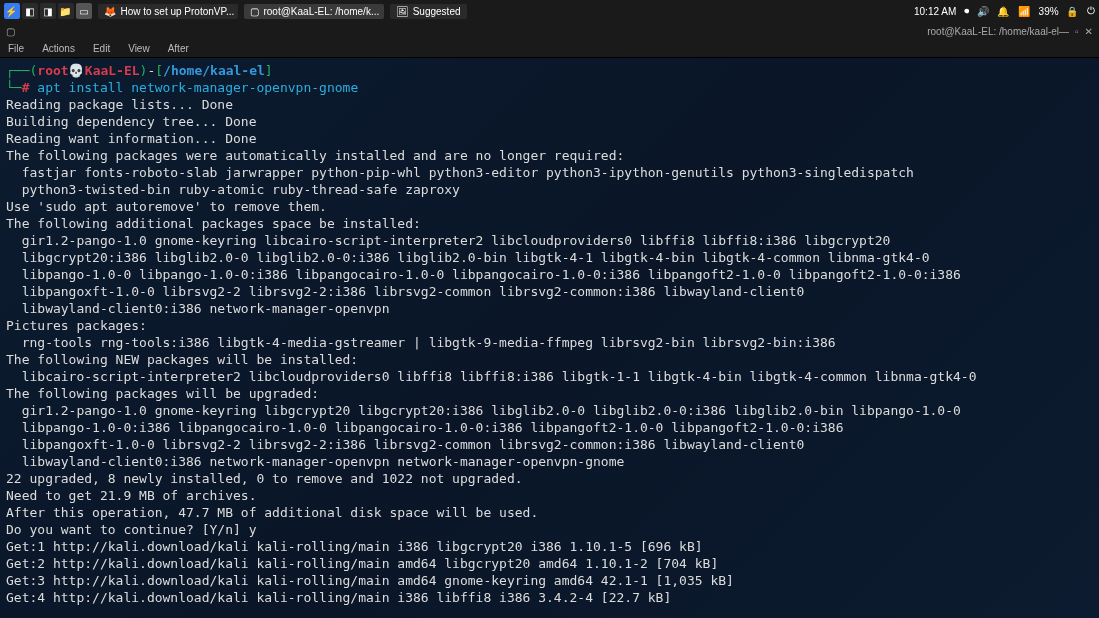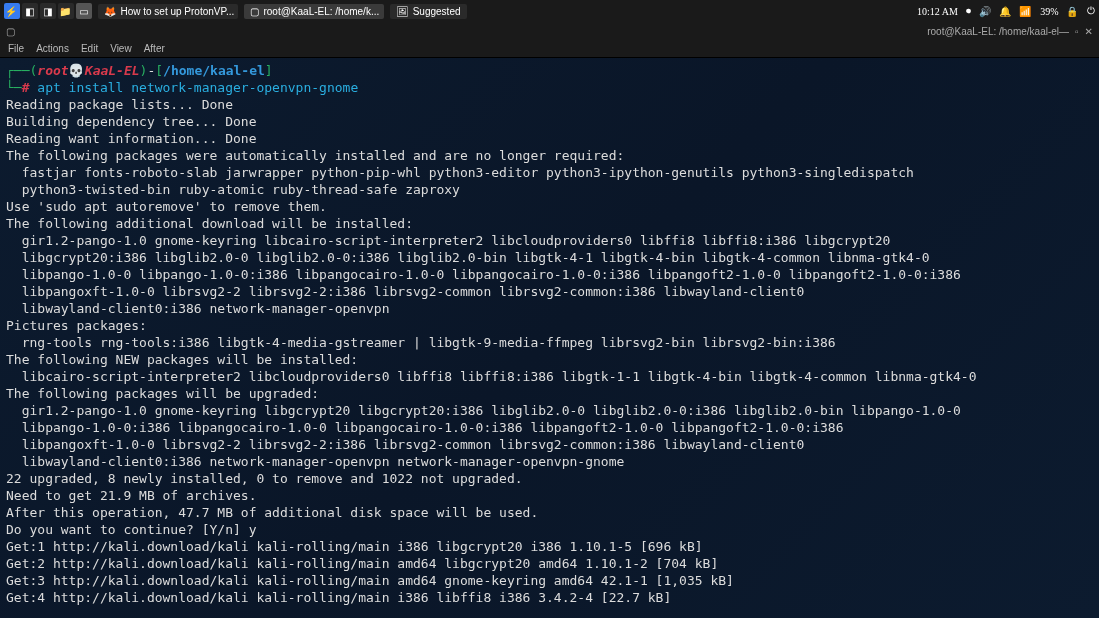--- a/index.html
+++ b/index.html
@@ -19,21 +19,21 @@
   color: #fff;
   font-family: sans-serif;
   font-size: 10px;
   padding: 0 4px;
 }
 .taskbar-left { display: flex; align-items: center; gap: 2px; }
 .tb-icon { width: 16px; height: 16px; background: #2a2a2a; border-radius: 2px; display:flex;align-items:center;justify-content:center;font-size:10px; }
 .tb-icon.blue { background: #367bf0; }
 .tb-app { display:flex; align-items:center; gap:4px; padding: 2px 6px; background: #2a2a2a; border-radius: 2px; margin-left: 4px; max-width: 140px; overflow:hidden; white-space:nowrap; }
 .tb-app.active { background: #3a3a3a; }
-.taskbar-right { margin-left:auto; display:flex; align-items:center; gap:8px;font-family:Liberation Serif, serif; }
+.taskbar-right { margin-left:auto; display:flex; align-items:center; gap:8px; }
 .term-window {
   position: absolute;
   top: 22px; left: 0; right: 0; bottom: 0;
   background: #0a1628;
   display: flex;
   flex-direction: column;
 }
 .term-titlebar {
   height: 18px;
   background: #1a1a1a;
@@ -46,35 +46,35 @@
 .term-titlebar .spacer { flex:1; text-align:right; }
 .term-controls { display:flex; gap:6px; padding-right:6px; font-size:10px; }
 .term-menubar {
   height: 18px;
   background: #1a1a1a;
   color: #bbb;
   font-family: sans-serif;
   font-size: 10px;
   display: flex;
   align-items: center;
-  gap: 12px;
+  gap: 18px;
   padding-left: 8px;
   border-bottom: 1px solid #000;
 }
 .term-body {
   flex: 1;
   padding: 4px 6px;
   background: linear-gradient(135deg, #0c1b2f 0%, #0a1628 50%, #0c1b2f 100%);
   font-size: 13px;
   line-height: 17px;
   color: #dcdcdc;
   white-space: pre;
   overflow: hidden;
 }
-.red { color: #d93a4c; font-weight: bold; font-style: italic; }
+.red { color: #d93a4c; font-weight: bold; }
 .cyan { color: #2aaee0; }
 .green { color: #27ae60; }
 .white { color: #dcdcdc; }
 .blue { color: #3498db; font-weight: bold; }
 </style>
 </head>
 <body>
 
 <div class="taskbar">
   <div class="taskbar-left">
@@ -127,21 +127,21 @@
   </div>
   <div class="term-body"><span class="green">┌──</span><span class="green">(</span><span class="red">root</span><span>💀</span><span class="red">KaaL-EL</span><span class="green">)</span><span class="white">-</span><span class="green">[</span><span class="blue">/home/kaal-el</span><span class="green">]</span>
 <span class="green">└─</span><span class="red">#</span> <span class="cyan">apt install network-manager-openvpn-gnome</span>
 <span>Reading package lists... Done</span>
 <span>Building dependency tree... Done</span>
 <span>Reading want information... Done</span>
 <span>The following packages were automatically installed and are no longer required:</span>
 <span>  fastjar fonts-roboto-slab jarwrapper python-pip-whl python3-editor python3-ipython-genutils python3-singledispatch</span>
 <span>  python3-twisted-bin ruby-atomic ruby-thread-safe zaproxy</span>
 <span>Use 'sudo apt autoremove' to remove them.</span>
-<span>The following additional download will be installed:</span>
+<span>The following additional packages space be installed:</span>
 <span>  gir1.2-pango-1.0 gnome-keyring libcairo-script-interpreter2 libcloudproviders0 libffi8 libffi8:i386 libgcrypt20</span>
 <span>  libgcrypt20:i386 libglib2.0-0 libglib2.0-0:i386 libglib2.0-bin libgtk-4-1 libgtk-4-bin libgtk-4-common libnma-gtk4-0</span>
 <span>  libpango-1.0-0 libpango-1.0-0:i386 libpangocairo-1.0-0 libpangocairo-1.0-0:i386 libpangoft2-1.0-0 libpangoft2-1.0-0:i386</span>
 <span>  libpangoxft-1.0-0 librsvg2-2 librsvg2-2:i386 librsvg2-common librsvg2-common:i386 libwayland-client0</span>
 <span>  libwayland-client0:i386 network-manager-openvpn</span>
 <span>Pictures packages:</span>
 <span>  rng-tools rng-tools:i386 libgtk-4-media-gstreamer | libgtk-9-media-ffmpeg librsvg2-bin librsvg2-bin:i386</span>
 <span>The following NEW packages will be installed:</span>
 <span>  libcairo-script-interpreter2 libcloudproviders0 libffi8 libffi8:i386 libgtk-1-1 libgtk-4-bin libgtk-4-common libnma-gtk4-0</span>
 <span>The following packages will be upgraded:</span>

